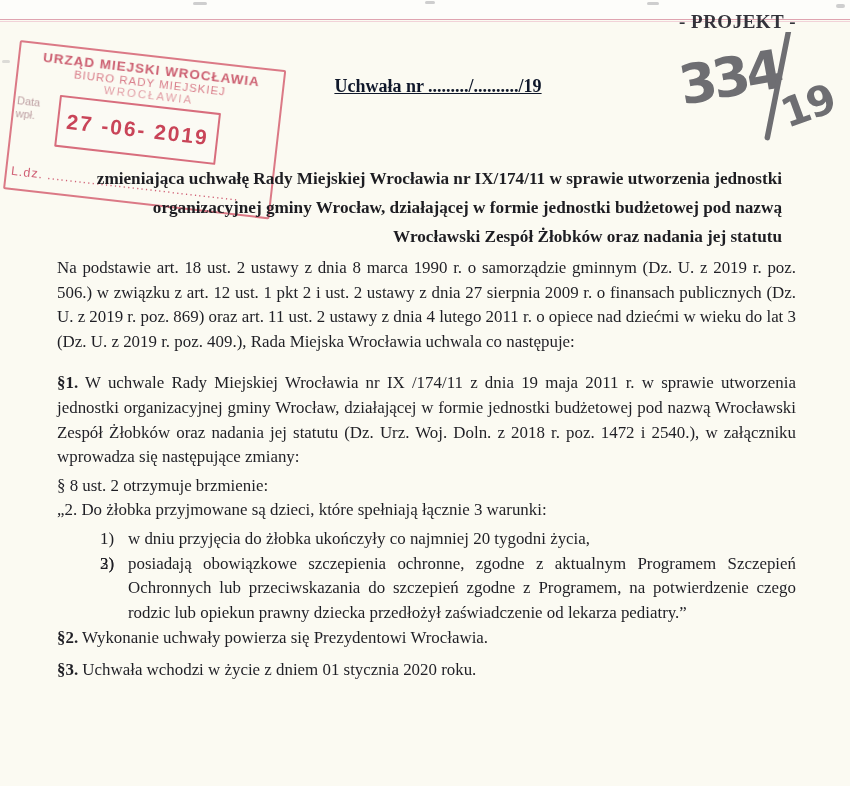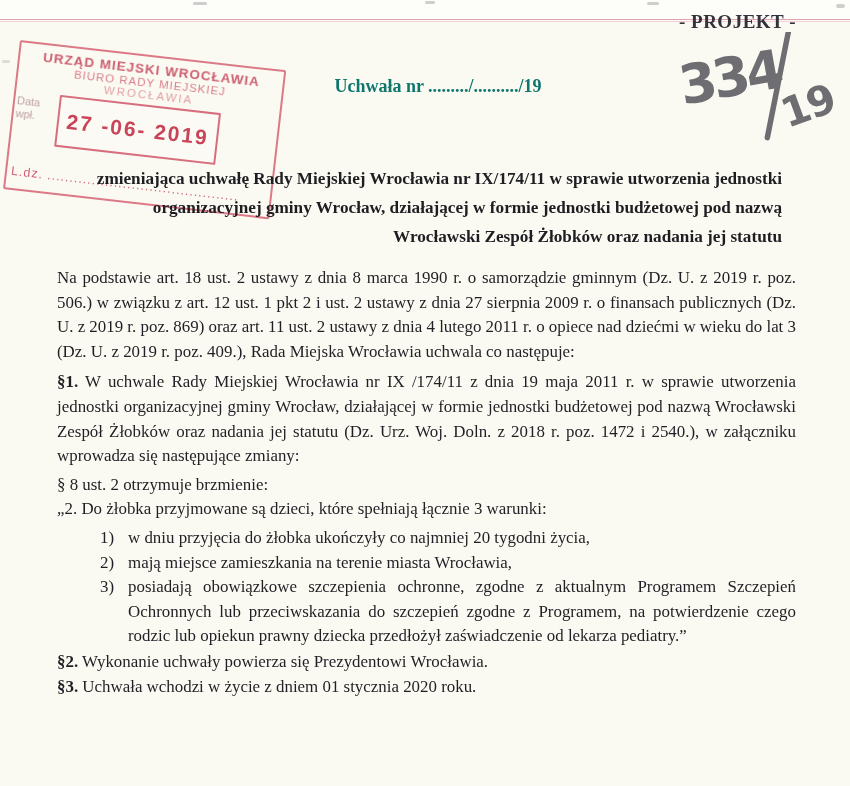--- a/index.html
+++ b/index.html
@@ -51,44 +51,44 @@
   .ldz-row {
     position:absolute; left:4px; top:122px; width:260px; white-space:nowrap; overflow:hidden;
     font-family:"Liberation Sans", sans-serif; font-size:12.5px; color:#d06075; letter-spacing:1px;
   }
 
   
   .title-block {
     position:absolute; left:57px; top:76px; width:740px; padding-left:22px;
     text-align:center; z-index:2;
   }
-  .title-line1 { font-size:18px; font-weight:bold; color:#0f766e; }
+  .title-line1 { font-size:18px; font-weight:bold; color:#0f172a;text-decoration:underline; }
   .title-line2 { margin-top:9px; font-size:18px; font-weight:bold; color:#26262c; }
 
   
   .subject {
     position:absolute; left:70px; top:164px; width:712px; z-index:2;
     font-size:17.2px; font-weight:bold; line-height:29px; text-align:right; color:#1d1d22;
   }
 
   
   .body-block {
     position:absolute; left:57px; top:256px; width:739px; z-index:2;
     font-size:16.9px; line-height:24.6px; color:#1f1f25;
   }
   .para { text-align:justify; }
-  .preamble { margin-top:10px; }
-  .par1 { margin-top:6px; }
+  .preamble { }
+  .par1 { margin-top:17px; }
   .par8-intro { margin-top:4px; }
   .quote-intro { }
   .cond-list { margin-top:4px; list-style:none; }
   .cond-item { position:relative; padding-left:71px; text-align:justify; }
   .cond-num { position:absolute; left:43px; top:0; }
   .par2 { margin-top:1px; }
-  .par3 { }
+  .par3 { margin-top:7px; }
   b { font-weight:bold; }
 </style>
 </head>
 <body>
 
 <div class="page">
 
   <div class="top-strip"></div>
   <div class="pink-rule"></div>
   <div class="pink-rule2"></div>
@@ -133,21 +133,21 @@
     <p class="para preamble">Na podstawie art. 18 ust. 2 ustawy z dnia 8 marca 1990 r. o samorządzie gminnym (Dz. U. z 2019 r. poz. 506.) w związku z art. 12 ust. 1 pkt 2 i ust. 2 ustawy z dnia 27 sierpnia 2009 r. o finansach publicznych (Dz. U. z 2019 r. poz. 869) oraz art. 11 ust. 2 ustawy z dnia 4 lutego 2011 r. o opiece nad dziećmi w wieku do lat 3 (Dz. U. z 2019 r. poz. 409.), Rada Miejska Wrocławia uchwala co następuje:</p>
 
     <p class="para par1"><b>§1.</b><span> W uchwale Rady Miejskiej Wrocławia nr IX /174/11 z dnia 19 maja 2011 r. w sprawie utworzenia jednostki organizacyjnej gminy Wrocław, działającej w formie jednostki budżetowej pod nazwą Wrocławski Zespół Żłobków oraz nadania jej statutu (Dz. Urz. Woj. Doln. z 2018 r. poz. 1472 i 2540.), w załączniku wprowadza się następujące zmiany:</span></p>
 
     <p class="par8-intro">§ 8 ust. 2 otrzymuje brzmienie:</p>
 
     <p class="quote-intro">„2. Do żłobka przyjmowane są dzieci, które spełniają łącznie 3 warunki:</p>
 
     <ol class="cond-list">
       <li class="cond-item"><span class="cond-num">1)</span><span>w dniu przyjęcia do żłobka ukończyły co najmniej 20 tygodni życia,</span></li>
-      <li class="cond-item"><span class="cond-num">2)</span><span>mają miejsce zamieszkania na terenie miasta Wrocławia,</span></li>
+      <li class="cond-item"><span class="cond-num">2)</span></li>
       <li class="cond-item"><span class="cond-num">3)</span><span>posiadają obowiązkowe szczepienia ochronne, zgodne z aktualnym Programem Szczepień Ochronnych lub przeciwskazania do szczepień zgodne z Programem, na potwierdzenie czego rodzic lub opiekun prawny dziecka przedłożył zaświadczenie od lekarza pediatry.”</span></li>
     </ol>
 
     <p class="par2"><b>§2.</b><span> Wykonanie uchwały powierza się Prezydentowi Wrocławia.</span></p>
 
     <p class="par3"><b>§3.</b><span> Uchwała wchodzi w życie z dniem 01 stycznia 2020 roku.</span></p>
   </div>
 
 </div>
 

